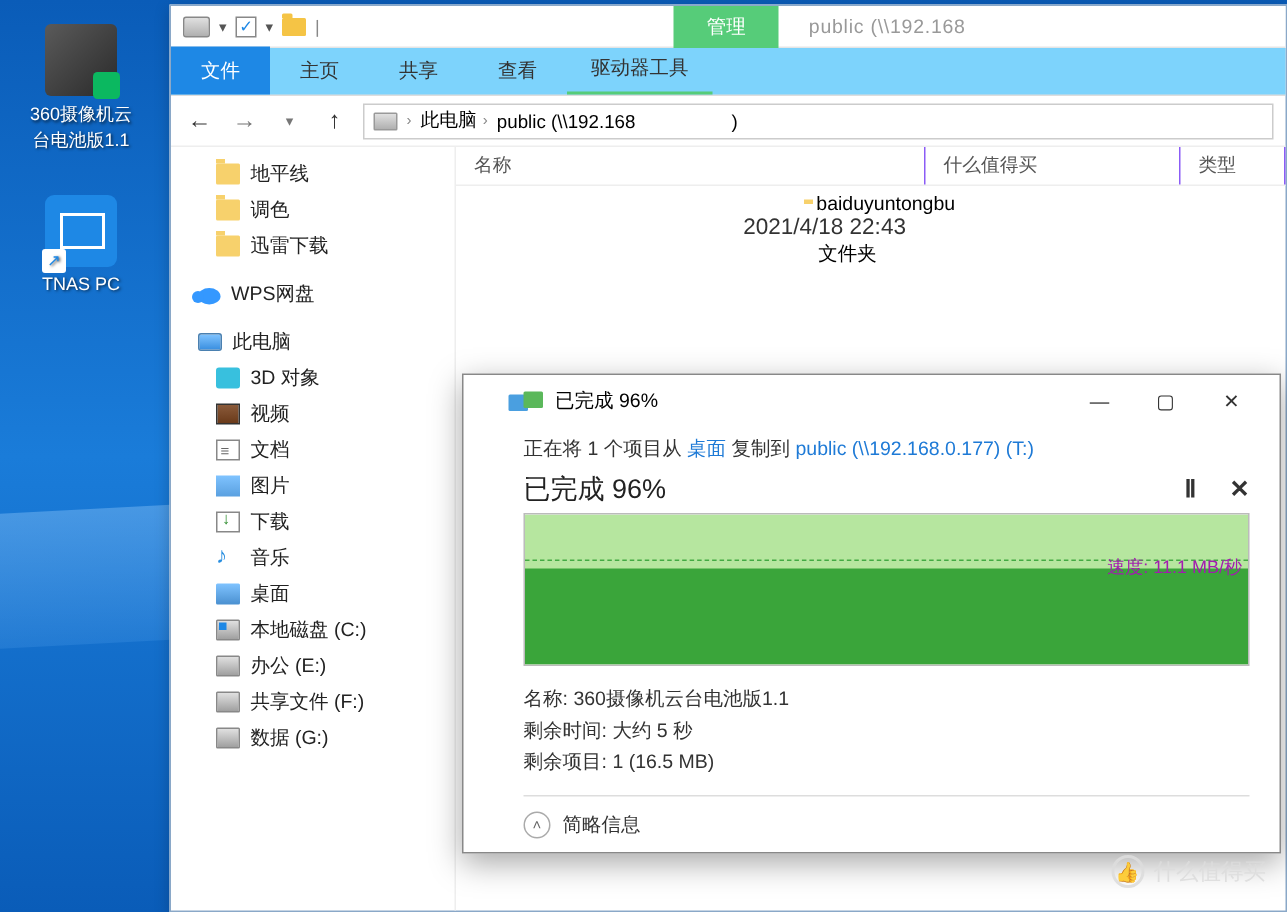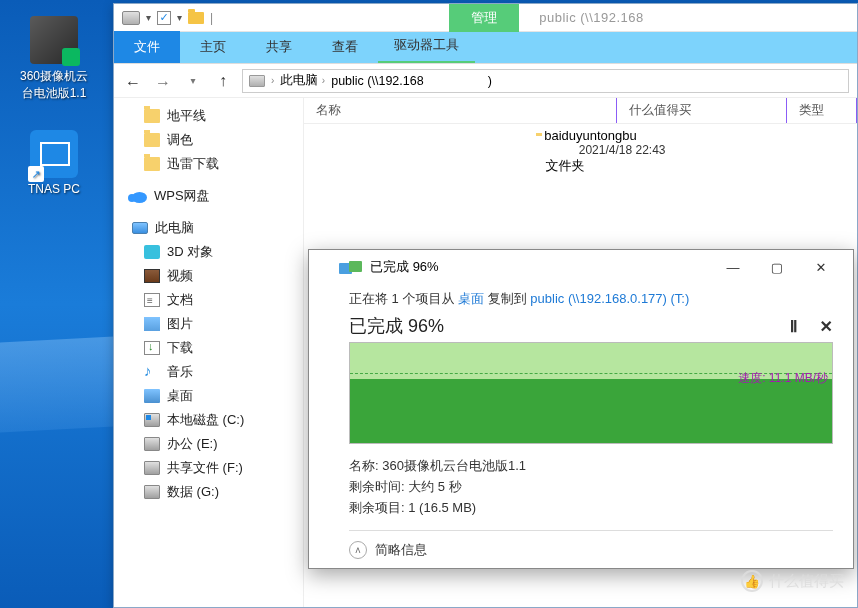--- a/index.html
+++ b/index.html
@@ -68,21 +68,21 @@
 .ico.drive { position: relative; }
 
 .content { flex: 1; }
 .col-headers { display:flex; height:26px; border-bottom:1px solid #eee; align-items:center; color:#555; font-size:12.5px; }
 .col-headers .col { padding: 0 12px; border-right:1px solid #8b5cf6; height:100%; display:flex; align-items:center; }
 .col.name { flex:1; }
 .col.date { width:170px; }
 .col.type { width:70px; }
 .row { display:flex; align-items:center; padding:4px 0;flex-direction:column; }
 .row .c-name { flex:1; padding-left:12px; display:flex; align-items:center; gap:8px; font-size:13px; }
-.row .c-date { width:170px; color:#333; font-size:12px;text-align:right; }
+.row .c-date { width:170px; color:#333; font-size:15px; }
 .row .c-type { width:70px; font-size:13px; }
 
 
 .copy-dialog { position:absolute; left:308px; top:249px; right:4px; height:320px; background:#fff; border:1px solid #888; box-shadow:0 6px 20px rgba(0,0,0,0.35);padding-left:20px; }
 .cd-title { height:34px; display:flex; align-items:center; padding:0 10px; }
 .cd-title .ic { display:flex; gap:-4px; margin-right:8px; }
 .cd-title .ic span { width:13px; height:11px; background:#5bb85b; display:inline-block; border-radius:1px; }
 .cd-title .ic span:first-child { background:#4a9fe0; margin-right:-3px; margin-top:2px; }
 .cd-title .txt { font-size:13px; }
 .cd-title .winbtns { margin-left:auto; display:flex; gap:0; }

